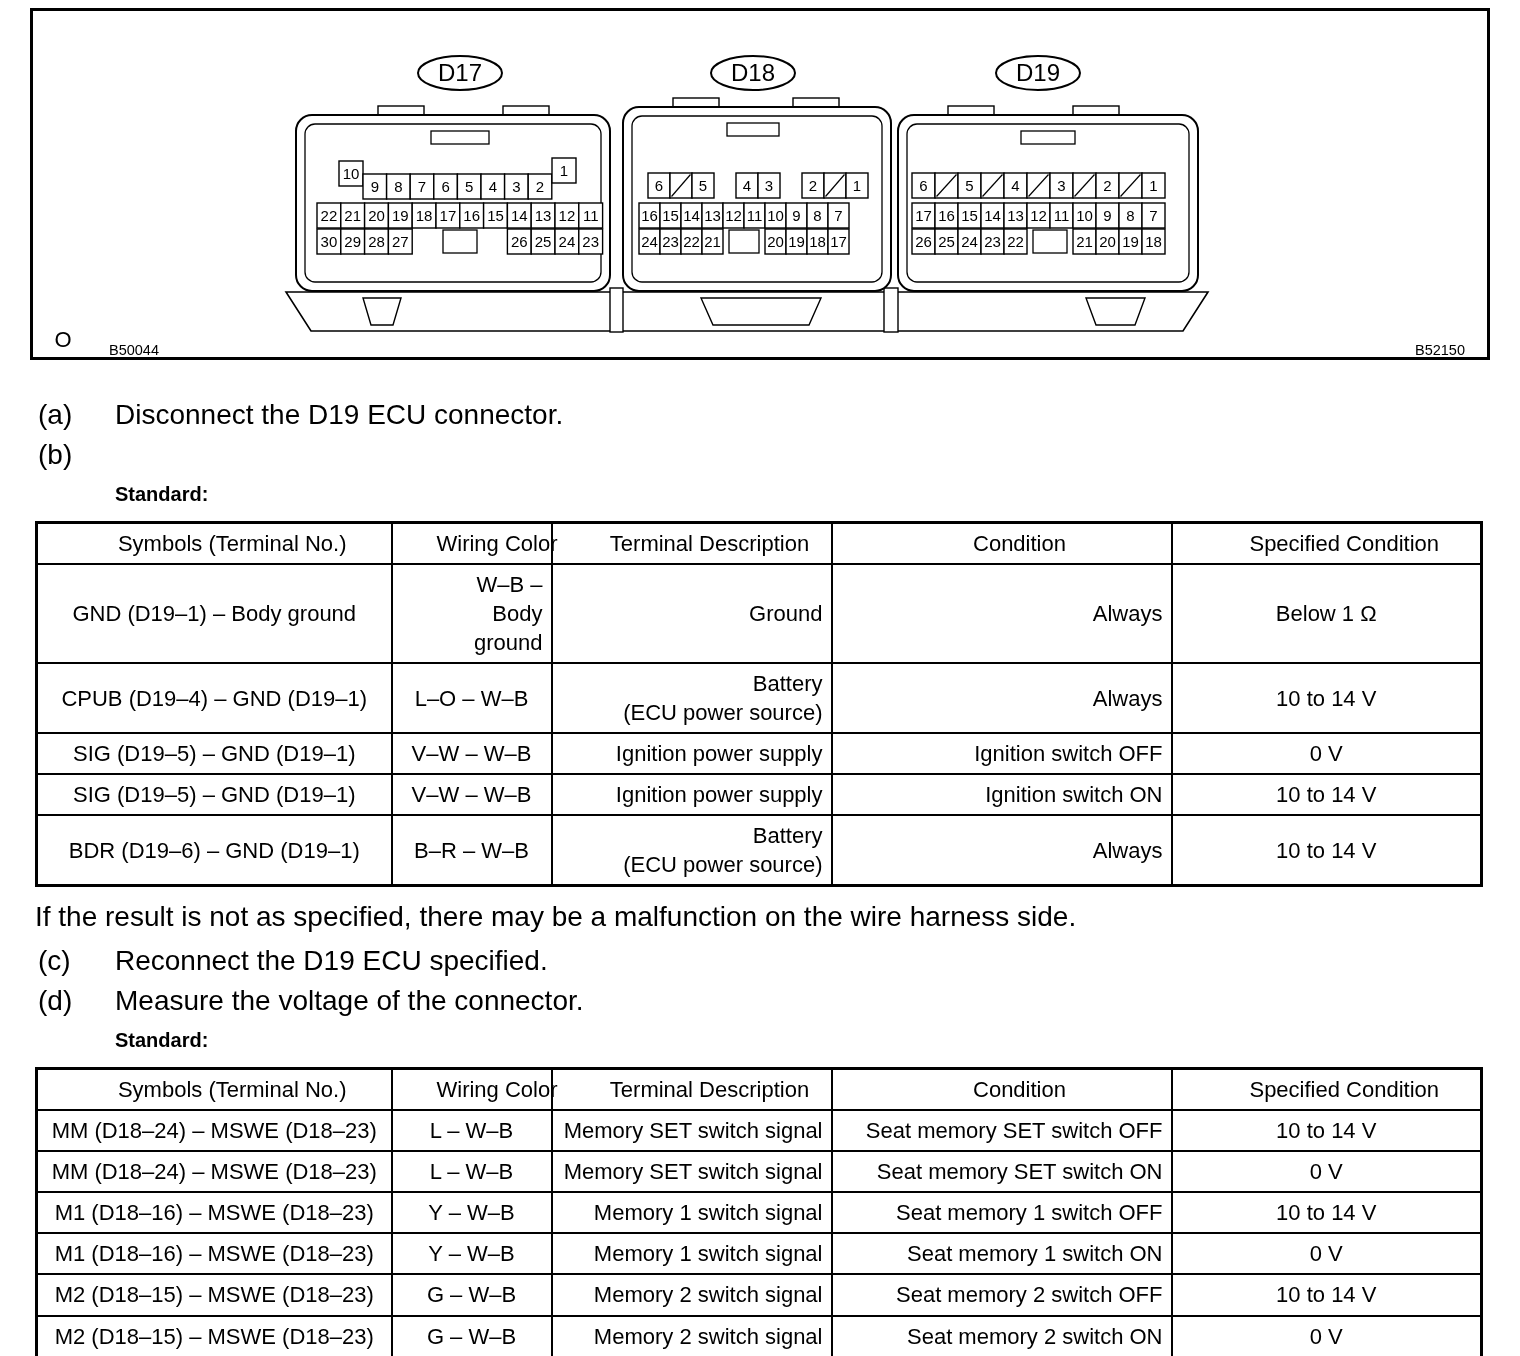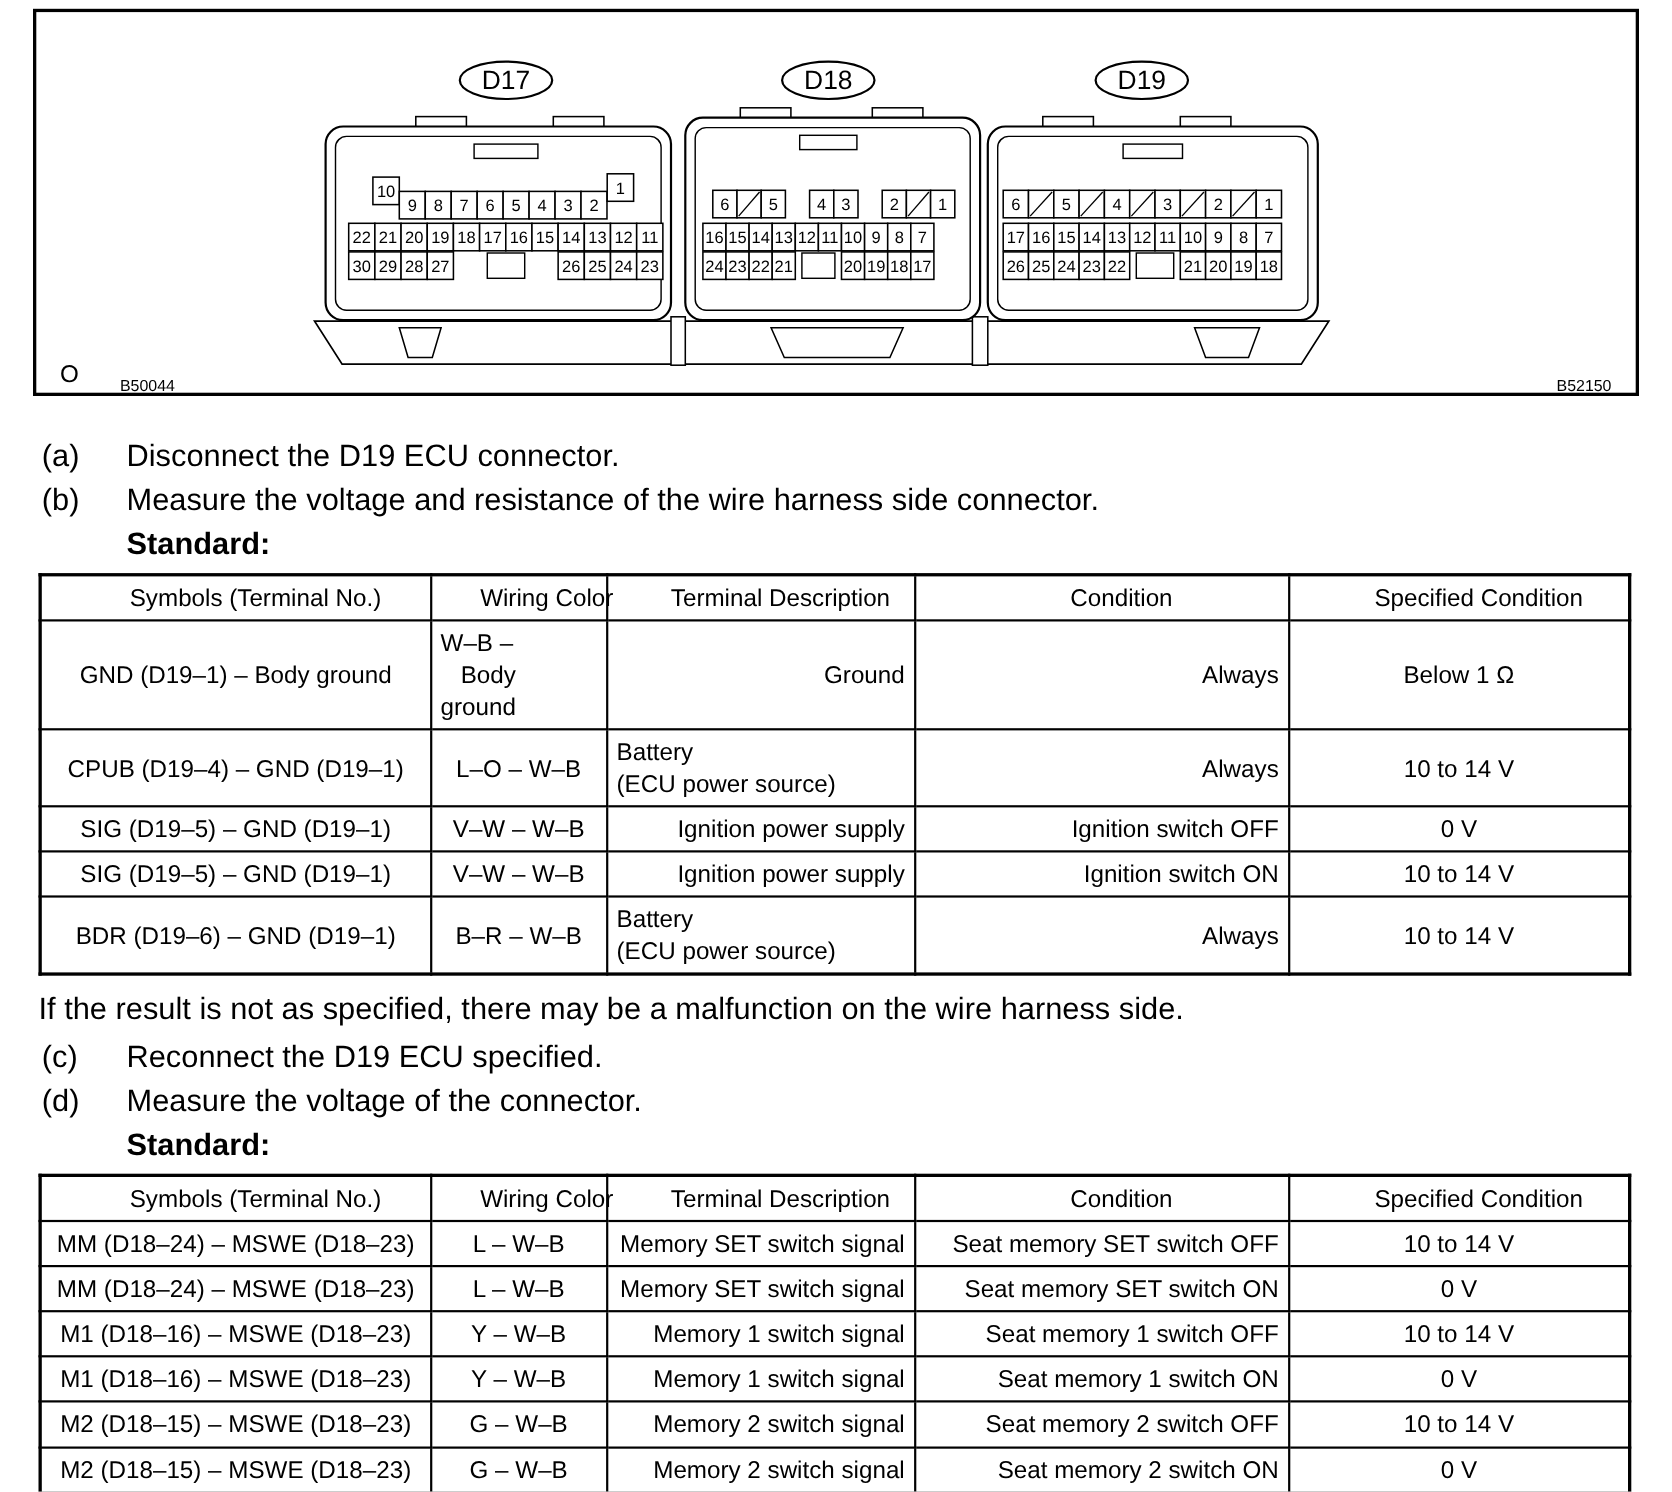--- a/index.html
+++ b/index.html
@@ -3,29 +3,29 @@
 <meta charset="utf-8">
 <style>
   * { margin:0; padding:0; box-sizing:border-box; }
   html,body { width:1520px; height:1356px; background:#fff; color:#000;
               font-family:"Liberation Sans", sans-serif; overflow:hidden; position:relative; }
   .diagram-frame { position:absolute; left:30px; top:8px; width:1460px; height:352px;
                    border:3px solid #000; background:#fff; }
   .content { position:absolute; left:0; top:398px; width:1520px; }
   .step { display:flex; font-size:28px; line-height:33px; margin:0 0 7px 38px; }
   .step-id { width:77px; flex:0 0 77px; }
-  .standard { font-weight:bold; font-size:28px; line-height:33px; margin:2px 0 10px 115px; }
+  .standard { font-weight:bold; font-size:20px; line-height:33px; margin:2px 0 10px 115px; }
   .spec-table { border-collapse:collapse; margin-left:35px; width:1445px; table-layout:fixed;
                 border:3px solid #000; font-size:22px; }
   .spec-table th, .spec-table td { border:2px solid #000; padding:5px 8px; line-height:1.32; }
   .spec-table th { font-weight:normal; text-align:center; height:37px; white-space:nowrap;padding-left:44px; }
   .spec-table td { white-space:nowrap; vertical-align:middle; }
   td.c { text-align:center; }
   td.l { text-align:right;margin-left:28px; }
-  td.multiline { white-space:pre-wrap; text-align:left; }
+  td.multiline { white-space:pre-wrap; text-align:right; }
   .note { font-size:28px; line-height:33px; margin:13px 0 11px 35px; }
 </style>
 </head>
 <body>
 
 <div class="diagram-frame">
   <svg id="connector-svg" width="1454" height="346" viewBox="0 0 1454 346">
       <polygon points="253,281 1175,281 1150,320 278,320" fill="none" stroke="#000" stroke-width="1.6"></polygon>
       <polygon points="330,287 368,287 360,314 338,314" fill="#fff" stroke="#000" stroke-width="1.4"></polygon>
       <polygon points="668,287 788,287 776,314 680,314" fill="#fff" stroke="#000" stroke-width="1.4"></polygon>
@@ -243,21 +243,20 @@
 </div>
 
 <div class="content">
   <div id="steps1">
       <div class="step">
         <span class="step-id">(a)</span>
         <span class="step-text">Disconnect the D19 ECU connector.</span>
       </div>
       <div class="step">
         <span class="step-id">(b)</span>
-        <span class="step-text">Measure the voltage and resistance of the wire harness side connector.</span>
       </div>
     </div>
   <div class="standard">Standard:</div>
   <table class="spec-table" id="table1">
       <colgroup>
         <col style="width: 355px;">
         <col style="width: 160px;">
         <col style="width: 280px;">
         <col style="width: 340px;">
         <col style="width: 310px;">

